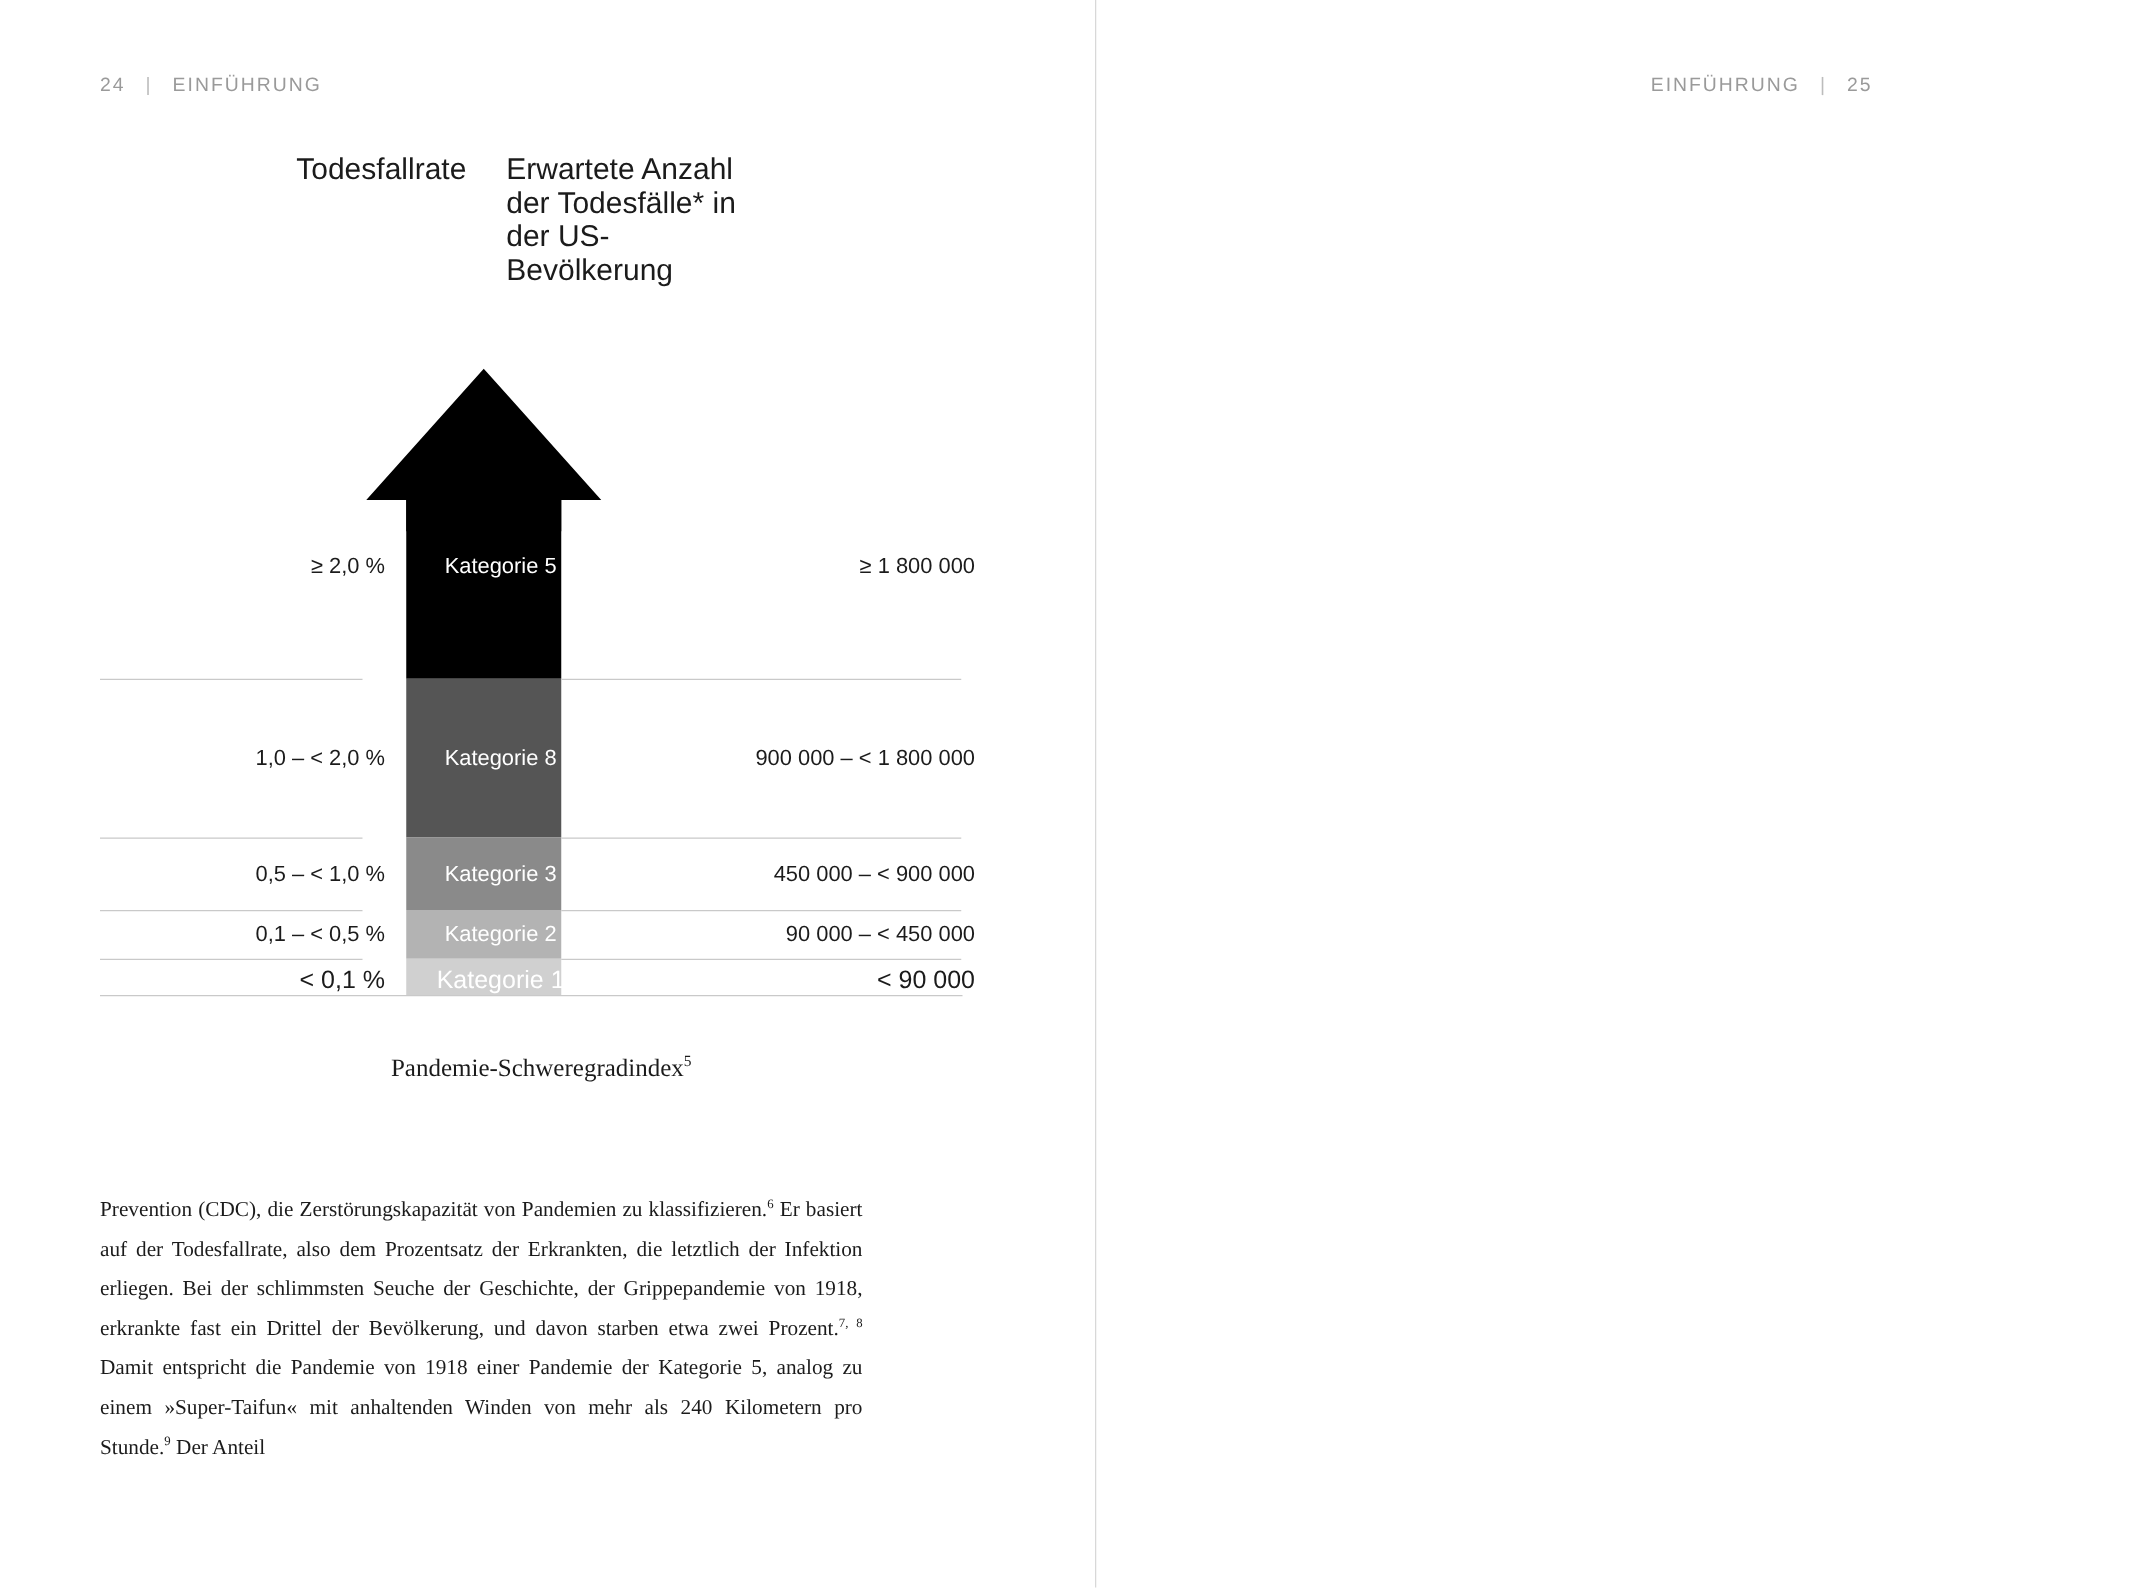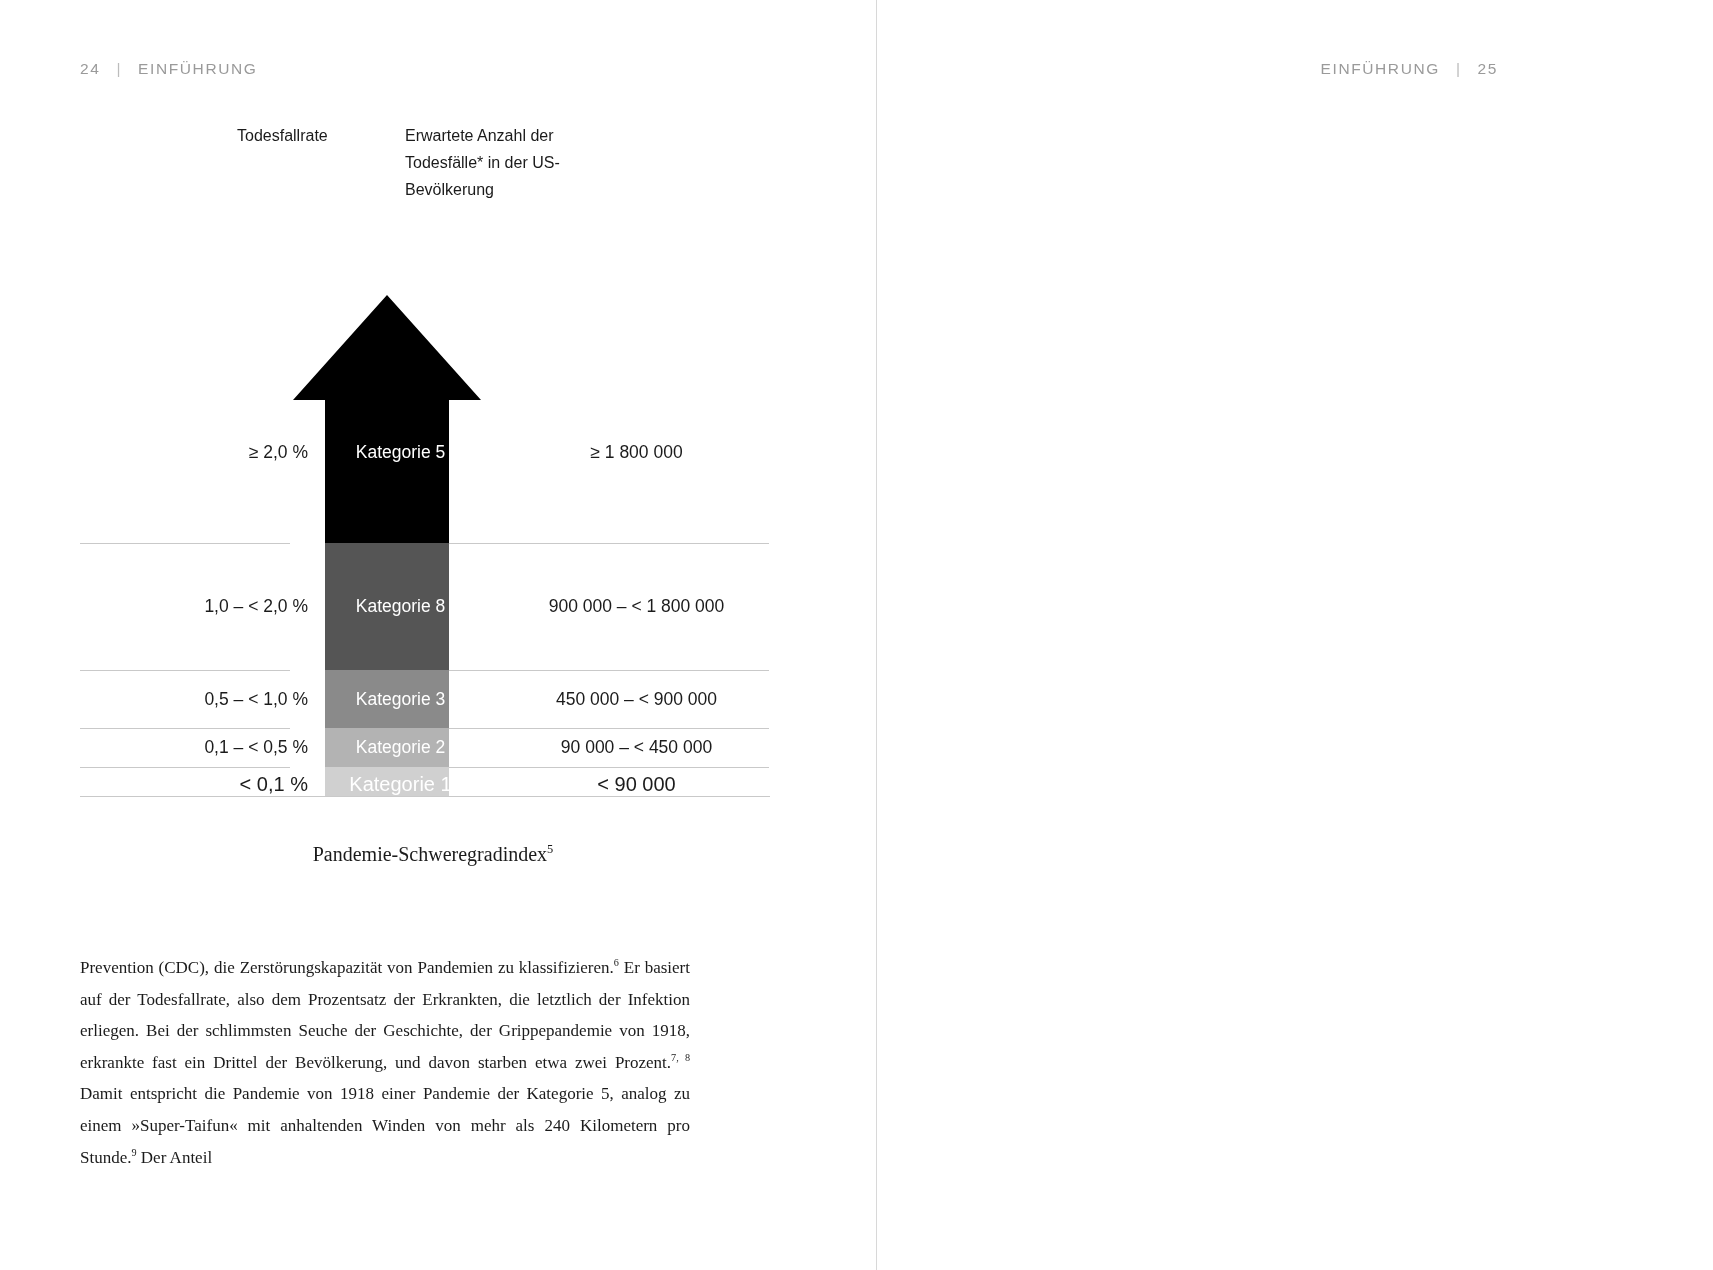--- a/index.html
+++ b/index.html
@@ -49,21 +49,21 @@
   
   .figure {
     position: absolute;
     left: 80px; top: 110px;
     width: 700px; height: 740px;
   }
 
   .fig-head {
     position: absolute;
     font-family: "Liberation Sans", "DejaVu Sans", sans-serif;
-    font-size: 16px;
+    font-size: 24px;
     line-height: 27px;
     color: #1b1b1b;
     font-weight: 400;
   }
   .fig-head-rate { left: 157px; top: 12px; white-space: nowrap; }
   .fig-head-count { left: 325px; top: 12px; width: 215px; }
 
   
   .arrow-wrap {
     position: absolute;
@@ -97,21 +97,21 @@
     padding-right: 14px;
   }
   .band-name {
     width: 157px;
     text-align: center;
     color: #ffffff;
   }
   .band-count {
     flex: 1;
     padding-left: 14px;
-    text-align: center;
+    text-align: right;
   }
 
   .band-row.small { font-size: 20px; }
 
   
   .fig-footnote {
     position: absolute;
     left: 108px; top: 620px;
     width: 490px;
     text-align: center;

